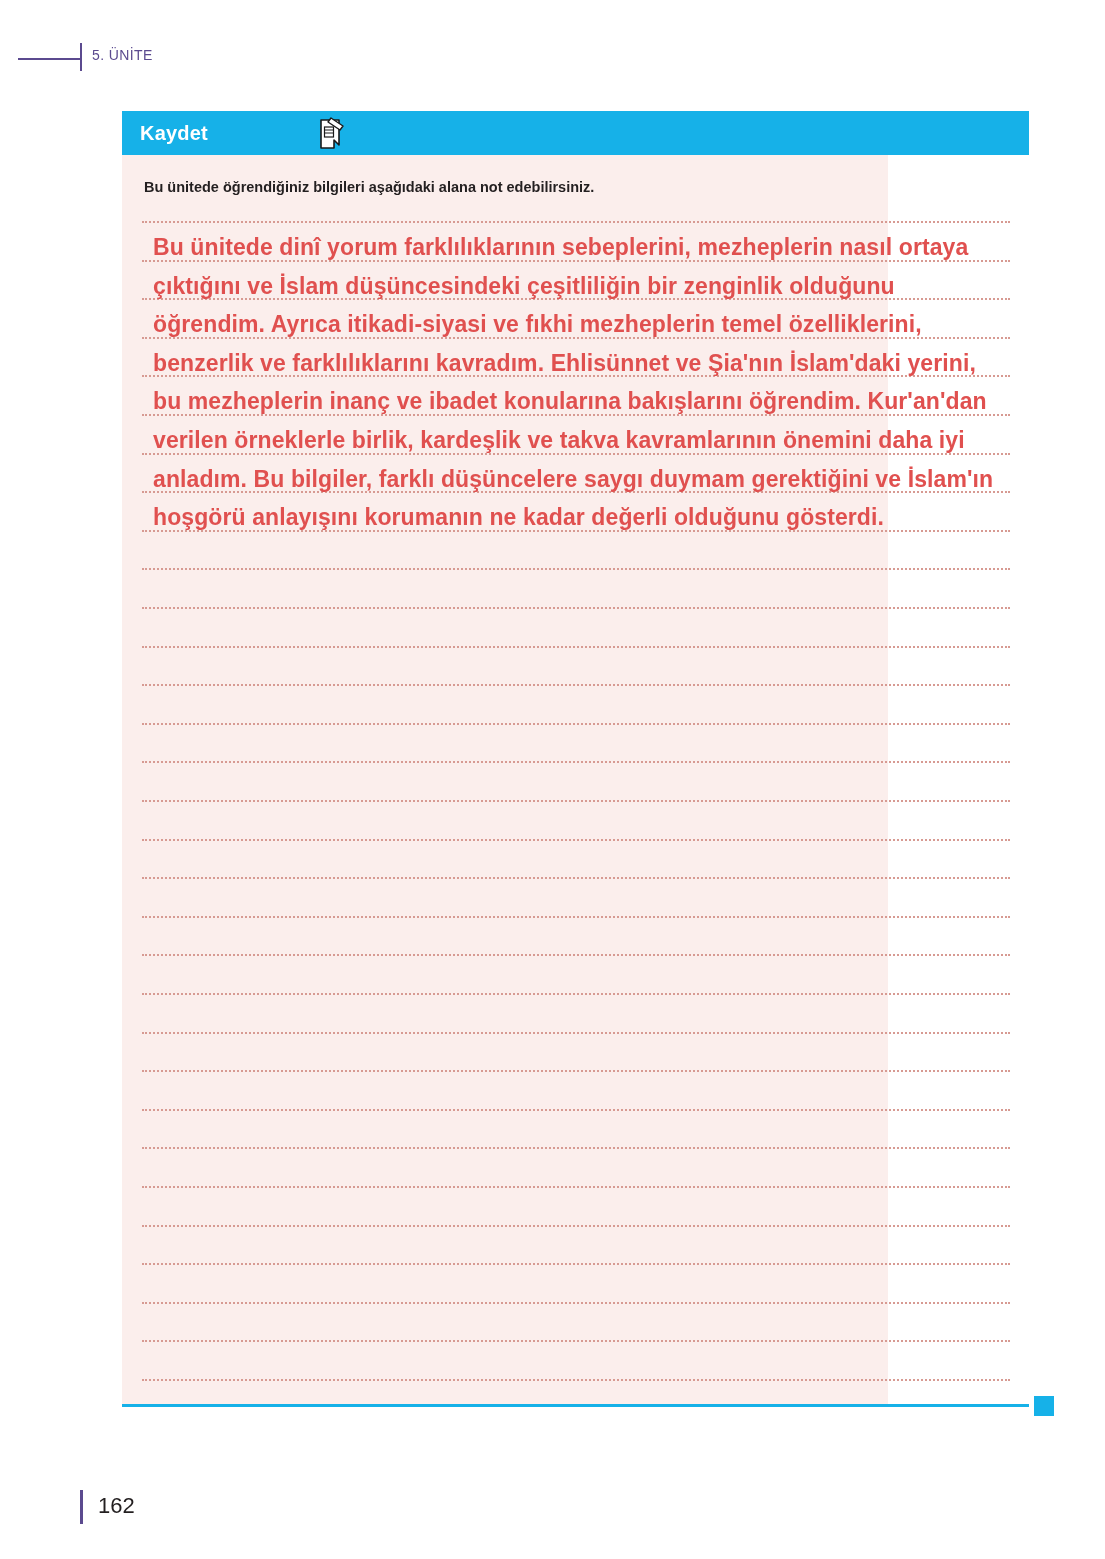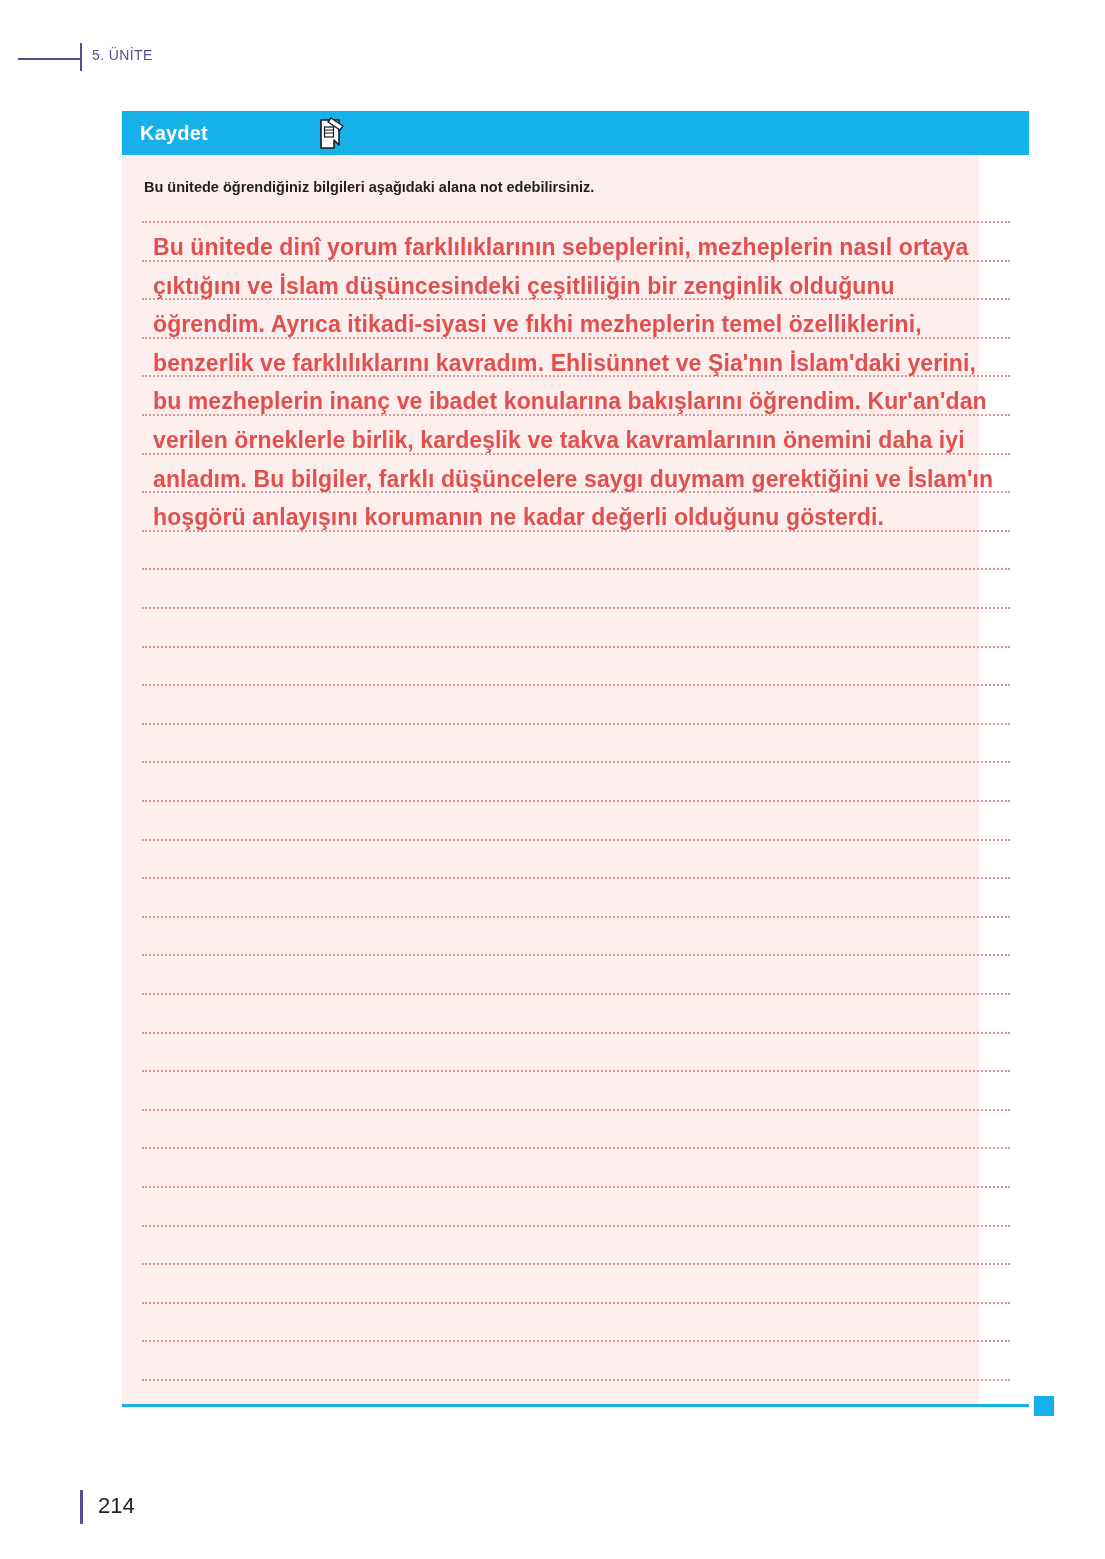--- a/index.html
+++ b/index.html
@@ -79,21 +79,21 @@
     left: 190px;
     top: 4px;
     width: 38px;
     height: 38px;
   }
 
   .card-body {
     position: absolute;
     left: 0;
     top: 44px;
-    width: 857px;
+    width: 766px;
     height: 1249px;
     background: #fbeeec;
     box-sizing: border-box;
   }
   .card-bottom-rule {
     position: absolute;
     left: 0;
     top: 1293px;
     width: 907px;
     height: 3px;
@@ -237,14 +237,14 @@
     <div class="answer">Bu ünitede dinî yorum farklılıklarının sebeplerini, mezheplerin nasıl ortaya çıktığını ve İslam düşüncesindeki çeşitliliğin bir zenginlik olduğunu öğrendim. Ayrıca itikadi-siyasi ve fıkhi mezheplerin temel özelliklerini, benzerlik ve farklılıklarını kavradım. Ehlisünnet ve Şia'nın İslam'daki yerini, bu mezheplerin inanç ve ibadet konularına bakışlarını öğrendim. Kur'an'dan verilen örneklerle birlik, kardeşlik ve takva kavramlarının önemini daha iyi anladım. Bu bilgiler, farklı düşüncelere saygı duymam gerektiğini ve İslam'ın hoşgörü anlayışını korumanın ne kadar değerli olduğunu gösterdi.</div>
 
   </div>
 
   <div class="card-bottom-rule"></div>
   <div class="card-corner-square"></div>
 </div>
 
 <div class="footer">
   <div class="footer-tick"></div>
-  <div class="page-number">214</div>
+  <div class="page-number">162</div>
 </div>
 
 </body></html>

